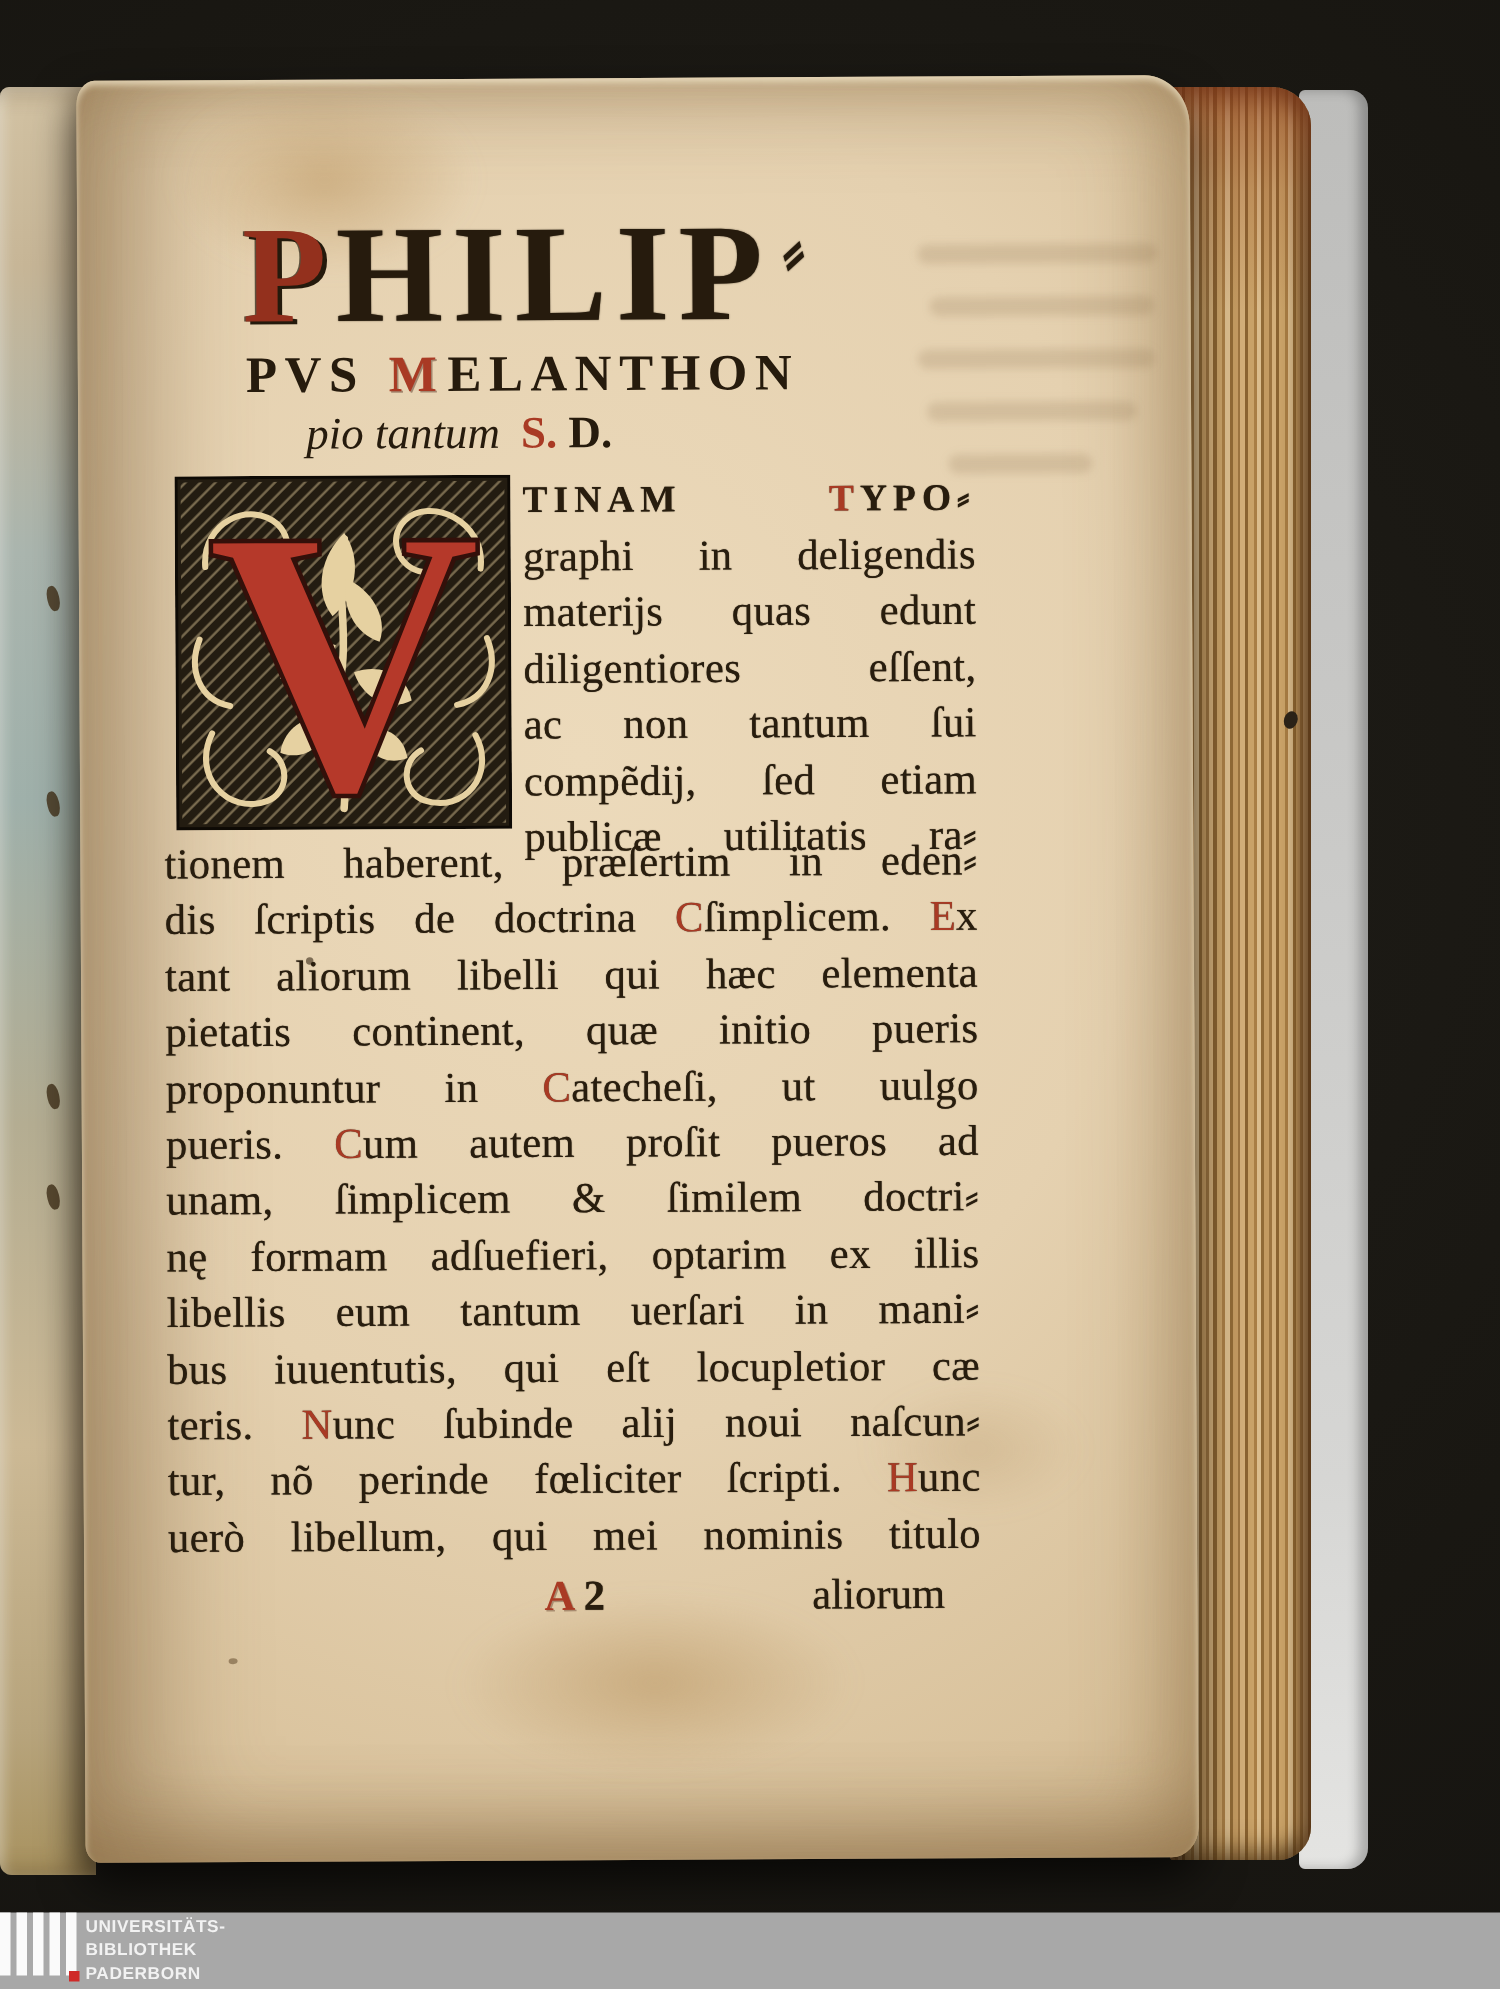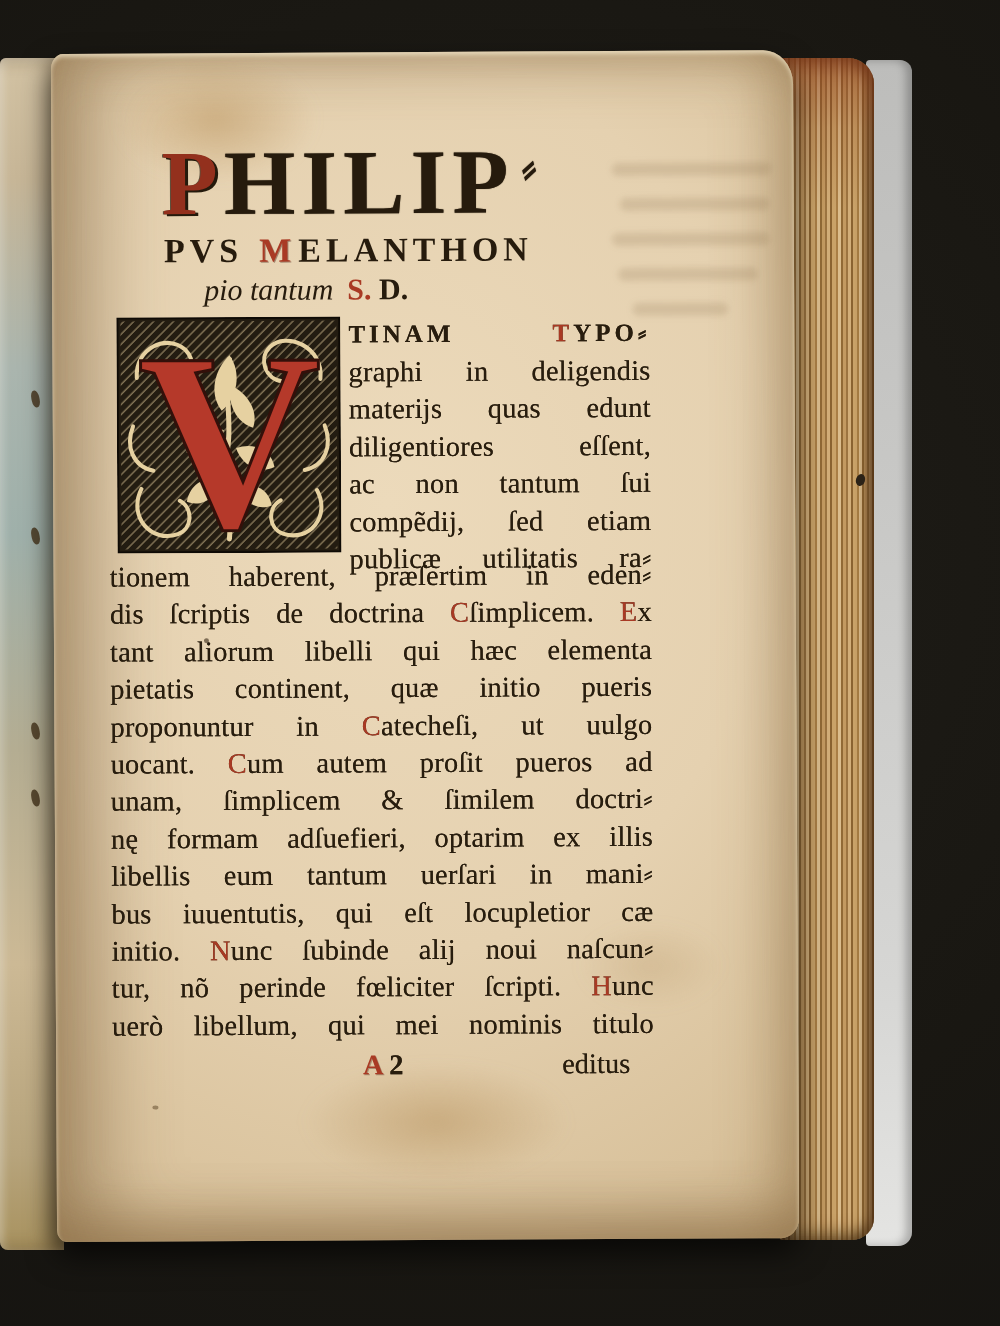--- a/index.html
+++ b/index.html
@@ -155,30 +155,45 @@
         <div class="tline"><span>ac non tantum ſui</span></div>
         <div class="tline"><span>compẽdij, ſed etiam</span></div>
         <div class="tline"><span>publicæ utilitatis ra⸗</span></div>
       </div>
     <div class="fullcol">
         <div class="tline"><span>tionem haberent, præſertim in eden⸗</span></div>
         <div class="tline"><span>dis ſcriptis de doctrina </span><span class="rub">C</span><span>ſimplicem. </span><span class="rub">E</span><span>x</span></div>
         <div class="tline"><span>tant aliorum libelli qui hæc elementa</span></div>
         <div class="tline"><span>pietatis continent, quæ initio pueris</span></div>
         <div class="tline"><span>proponuntur in </span><span class="rub">C</span><span>atecheſi, ut uulgo</span></div>
-        <div class="tline"><span>uocant. </span><span class="rub">C</span><span>um autem proſit pueros ad</span></div>
+        <div class="tline"><span>pueris. </span><span class="rub">C</span><span>um autem proſit pueros ad</span></div>
         <div class="tline"><span>unam, ſimplicem &amp; ſimilem doctri⸗</span></div>
         <div class="tline"><span>nę formam adſuefieri, optarim ex illis</span></div>
         <div class="tline"><span>libellis eum tantum uerſari in mani⸗</span></div>
         <div class="tline"><span>bus iuuentutis, qui eſt locupletior cæ</span></div>
-        <div class="tline"><span>initio. </span><span class="rub">N</span><span>unc ſubinde alij noui naſcun⸗</span></div>
+        <div class="tline"><span>teris. </span><span class="rub">N</span><span>unc ſubinde alij noui naſcun⸗</span></div>
         <div class="tline"><span>tur, nõ perinde fœliciter ſcripti. </span><span class="rub">H</span><span>unc</span></div>
         <div class="tline"><span>uerò libellum, qui mei nominis titulo</span></div>
       </div>
 
     <div class="sig">
       <span class="sigmark"><span class="rub">A</span><span> 2</span></span>
-      <span class="catch">editus</span>
+      <span class="catch">aliorum</span>
     </div>
   </div>
 
+  <div class="band">
+    <div class="bars">
+      <span class="bar" style="left:0"></span>
+      <span class="bar" style="left:11px"></span>
+      <span class="bar" style="left:22px"></span>
+      <span class="bar" style="left:33px"></span>
+      <span class="bar" style="left:44px"></span>
+      <span class="reddot"></span>
+    </div>
+    <div class="bandtext">
+      <div>UNIVERSITÄTS-</div>
+      <div>BIBLIOTHEK</div>
+      <div>PADERBORN</div>
+    </div>
+  </div>
 
 </div>
 
 </body></html>

